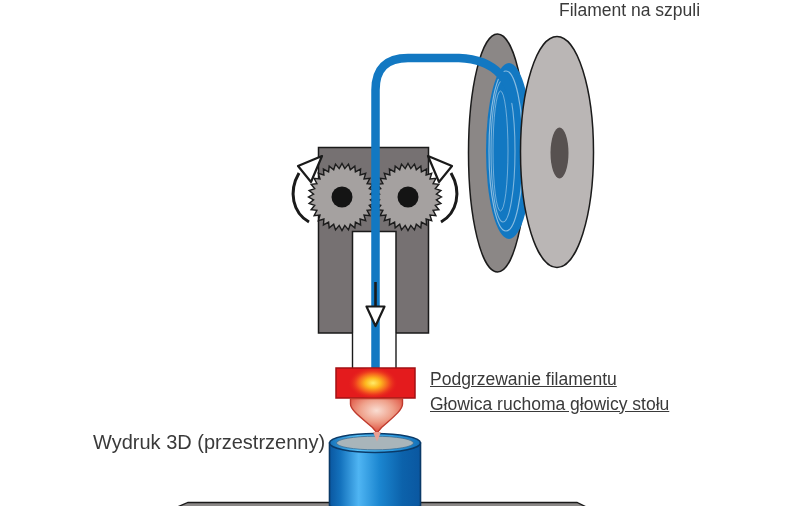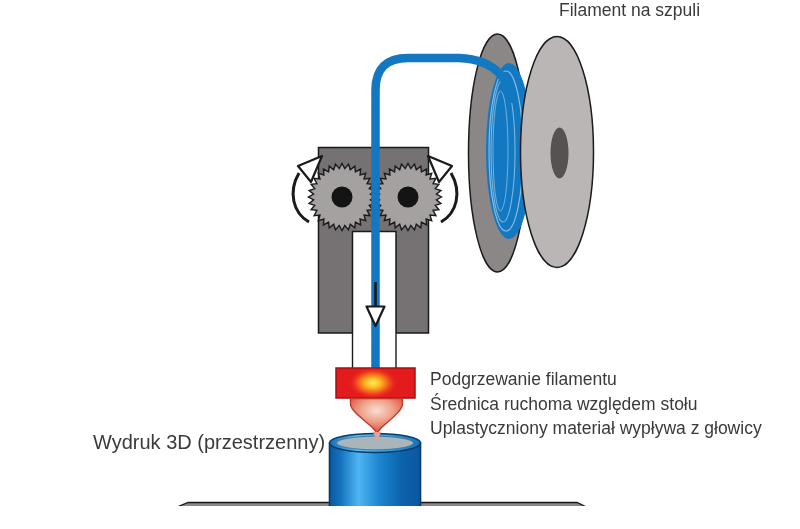--- a/index.html
+++ b/index.html
@@ -6,21 +6,21 @@
   .stage{
     position:relative;width:800px;height:506px;overflow:hidden;background:#fff;
     font-family:"Liberation Sans", sans-serif;color:#3a3a3a;
   }
   .stage svg{position:absolute;left:0;top:0;}
   .lbl{position:absolute;white-space:nowrap;font-size:17.5px;line-height:24px;color:#3a3a3a;}
   .lbl-spool{left:559px;top:-2px;}
   .lbl-feed{left:2px;top:161px;}
   .lbl-print{left:93px;top:430px;font-size:20px;}
   .notes{position:absolute;left:430px;top:367px;}
-  .notes div{white-space:nowrap;font-size:17.5px;line-height:24.6px;color:#3a3a3a;}
+  .notes div{white-space:nowrap;font-size:17.5px;line-height:24.6px;color:#3a3a3a;text-decoration:underline;}
 </style>
 </head>
 <body>
 
 <div class="stage">
 
   <svg width="800" height="529" viewBox="0 0 800 529">
     <defs>
       <radialGradient id="glow" cx="50%" cy="50%" r="50%">
         <stop offset="0%" stop-color="#ffec6a"></stop>
@@ -108,17 +108,16 @@
     <path d="M350.5,398.5 H402.5 V404 C402.5,410.5 391,419 381.5,427.5 L377,433 L372.5,427.5 C363,419 350.5,410.5 350.5,404 Z" fill="url(#nozzleGrad)" stroke="#bf3a2d" stroke-width="1.4"></path>
     <path d="M373,432 L377,441.5 L381,432 Z" fill="#e8a094"></path>
 
     <ellipse cx="557" cy="152" rx="36.5" ry="115.5" fill="#bab6b5" stroke="#1b1b1b" stroke-width="1.5"></ellipse>
     <ellipse cx="559.5" cy="153" rx="9" ry="25.5" fill="#575150"></ellipse>
   </svg>
 
   <div class="lbl lbl-spool">Filament na szpuli</div>
   <div class="notes">
     <div>Podgrzewanie filamentu</div>
-    <div>Średnica ruchoma względem stołu</div>
-    <div>Uplastyczniony materiał wypływa z głowicy</div>
+    <div>Głowica ruchoma głowicy stołu</div>
   </div>
   <div class="lbl lbl-print">Wydruk 3D (przestrzenny)</div>
 </div>
 
 </body></html>

